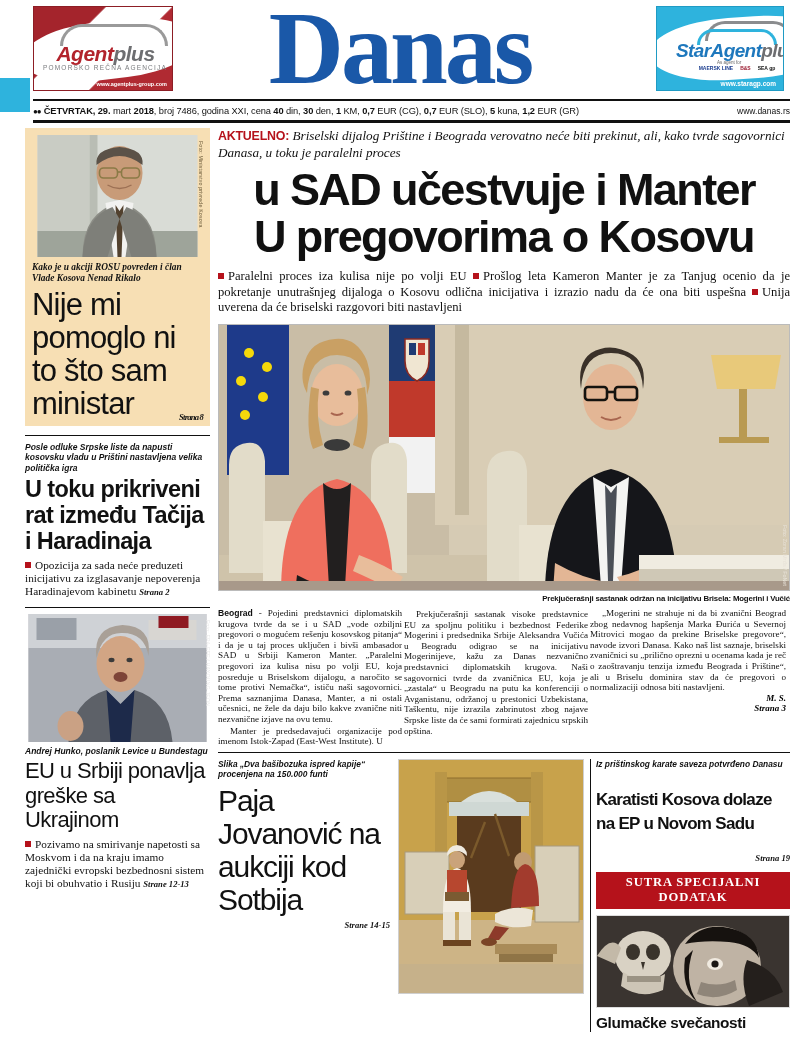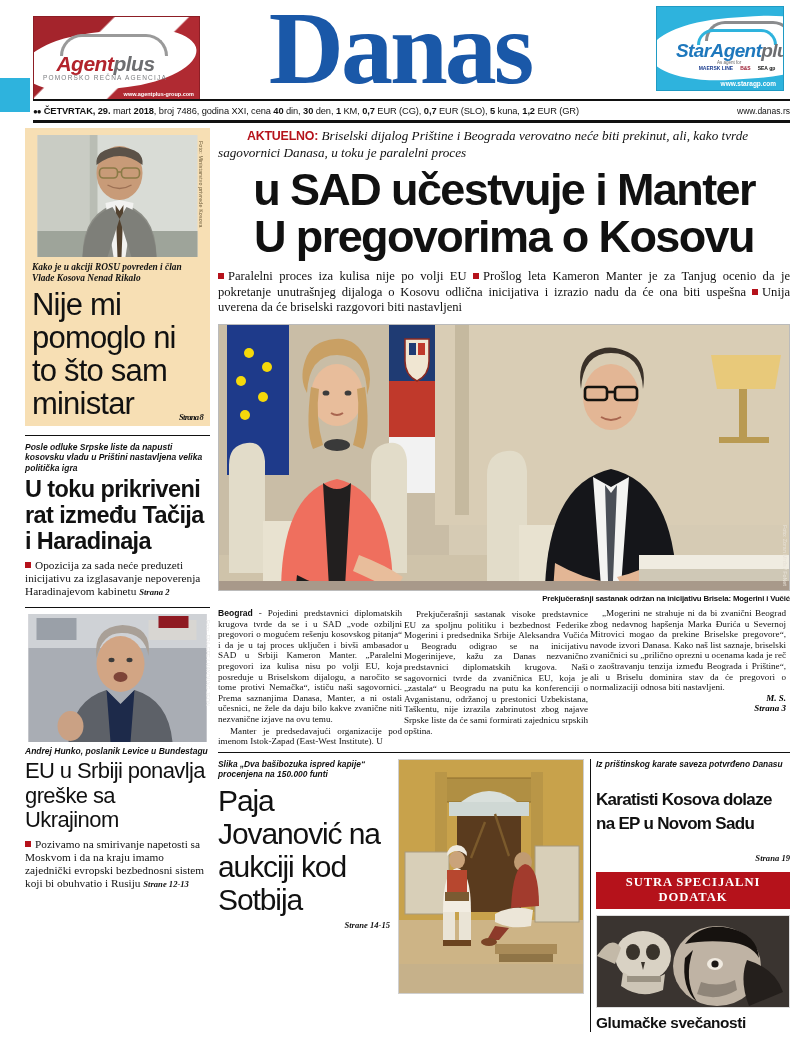--- a/index.html
+++ b/index.html
@@ -7,21 +7,21 @@
     width: 800px; height: 1038px;
     background: #ffffff;
     font-family: "Liberation Serif", serif;
     overflow: hidden;
   }
   .page { position: relative; width: 800px; height: 1038px; background: #fff; }
 
   
   .masthead { position: relative; height: 98px; width: 800px; }
   .logo-left {
-    position: absolute; left: 33px; top: 16px; width: 167px; height: 85px;
+    position: absolute; left: 33px; top: 6px; width: 140px; height: 85px;
     background: linear-gradient(135deg,#a4242c 0%, #a4242c 32%, #ffffff 33%, #ffffff 62%, #b02a32 63%, #b02a32 100%);
     border: 1px solid #8d1e25; overflow: hidden;
   }
   .logo-left .swoosh {
     position: absolute; left: -12px; top: 14px; width: 175px; height: 58px;
     border-radius: 50%/60%;
     background: #fff;
     transform: rotate(-7deg);
   }
   .logo-left .swoosh2 {
@@ -143,21 +143,21 @@
   .h-eu { font-size:22px; line-height:24.5px; margin-top:3px; letter-spacing:-0.6px; }
 
   
   .col-main { position:absolute; left:218px; top:0; width:572px; }
   .aktuelno {
     font-family:"Liberation Serif", serif; font-style:italic;
     font-size:13.2px; line-height:15.6px; color:#111;
   }
   .aktuelno .tag {
     font-family:"Liberation Sans", sans-serif; font-style:normal; font-weight:bold;
-    color:#b5121b; font-size:12.4px; letter-spacing:-0.2px;margin-left:29px;
+    color:#b5121b; font-size:12.4px; letter-spacing:-0.2px;
   }
   .mainhead {
     font-family:"Liberation Sans", sans-serif; font-weight:bold; color:#111;
     font-size:45px; line-height:47px; letter-spacing:-1.6px; margin-top:6px;
     text-align:center;
   }
   .bullets3 {
     font-family:"Liberation Serif", serif; font-size:12.6px; line-height:15.6px;
     color:#111; margin-top:9px; text-align:justify;
   }

